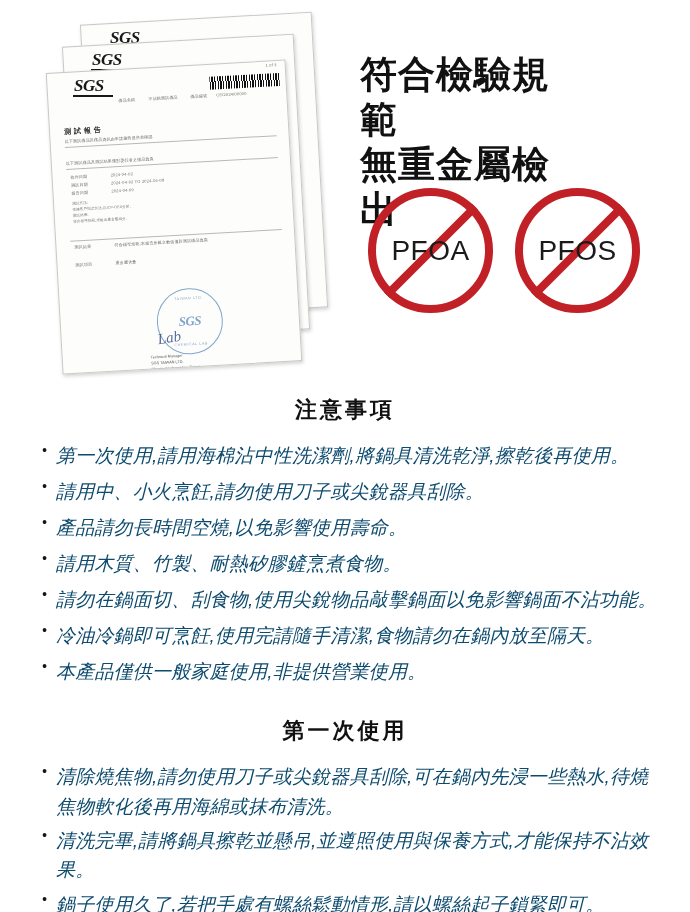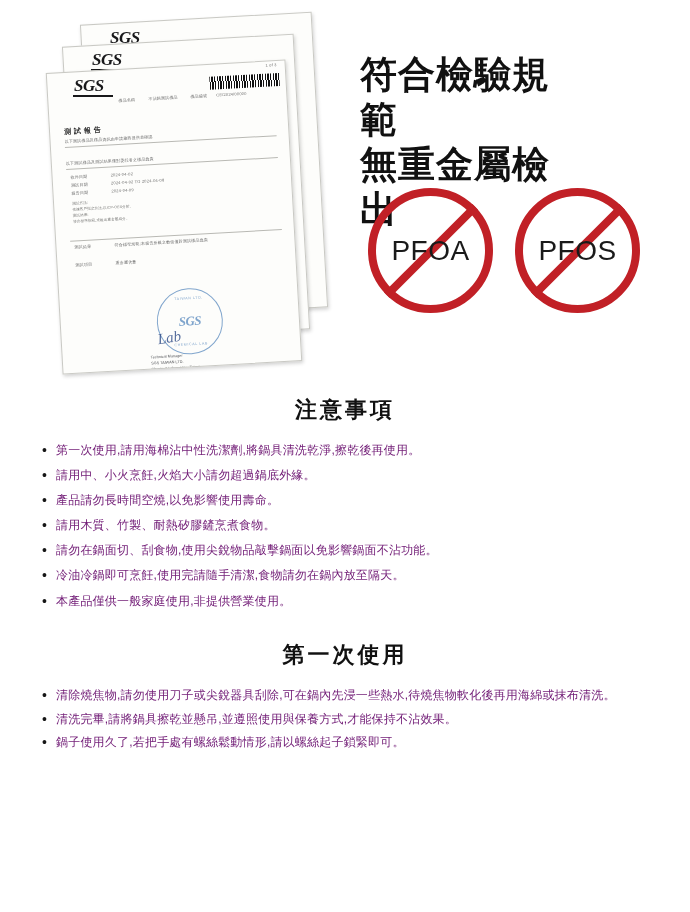--- a/index.html
+++ b/index.html
@@ -236,26 +236,27 @@
   .section-title.second {
     margin-top: 30px;
   }
   ul.bullets {
     list-style: none;
     margin: 0;
     padding: 0 0 0 18px;
   }
   ul.bullets li {
     position: relative;
-    font-size: 12px;
+    font-size: 19px;
     line-height: 1.55;
-    color: #701a75;
+    color: #0c4a6e;
     margin-bottom: 6.5px;
     padding-left: 14px;
     letter-spacing: 0.2px;
+    font-style: italic;
   }
   ul.bullets li::before {
     content: "•";
     position: absolute;
     left: 0;
     top: -1px;
     font-size: 14px;
     color: #161616;
   }
   ul.bullets.tight li { margin-bottom: 5px; }
@@ -339,21 +340,21 @@
       <div class="mark-label">PFOS</div>
     </div>
   </div>
 </div>
 
 <div class="content">
 
   <h2 class="section-title">注意事項</h2>
   <ul class="bullets">
     <li>第一次使用,請用海棉沾中性洗潔劑,將鍋具清洗乾淨,擦乾後再使用。</li>
-    <li>請用中、小火烹飪,火焰大小請勿超過鍋底外緣。</li>
+    <li>請用中、小火烹飪,請勿使用刀子或尖銳器具刮除。</li>
     <li>產品請勿長時間空燒,以免影響使用壽命。</li>
     <li>請用木質、竹製、耐熱矽膠鏟烹煮食物。</li>
     <li>請勿在鍋面切、刮食物,使用尖銳物品敲擊鍋面以免影響鍋面不沾功能。</li>
     <li>冷油冷鍋即可烹飪,使用完請隨手清潔,食物請勿在鍋內放至隔天。</li>
     <li>本產品僅供一般家庭使用,非提供營業使用。</li>
   </ul>
 
   <h2 class="section-title second">第一次使用</h2>
   <ul class="bullets tight">
     <li>清除燒焦物,請勿使用刀子或尖銳器具刮除,可在鍋內先浸一些熱水,待燒焦物軟化後再用海綿或抹布清洗。</li>

